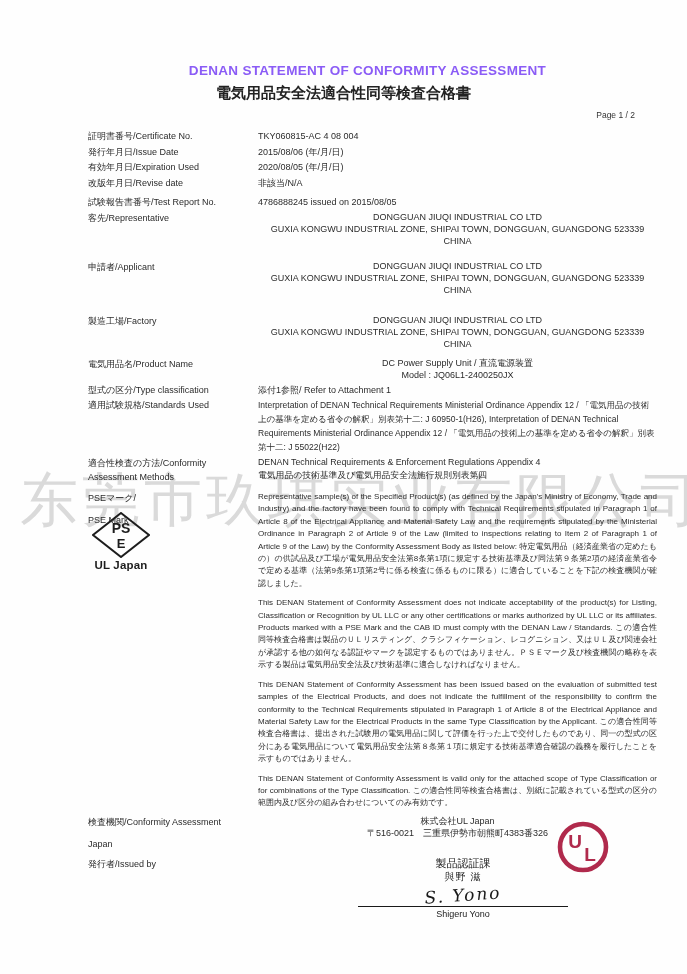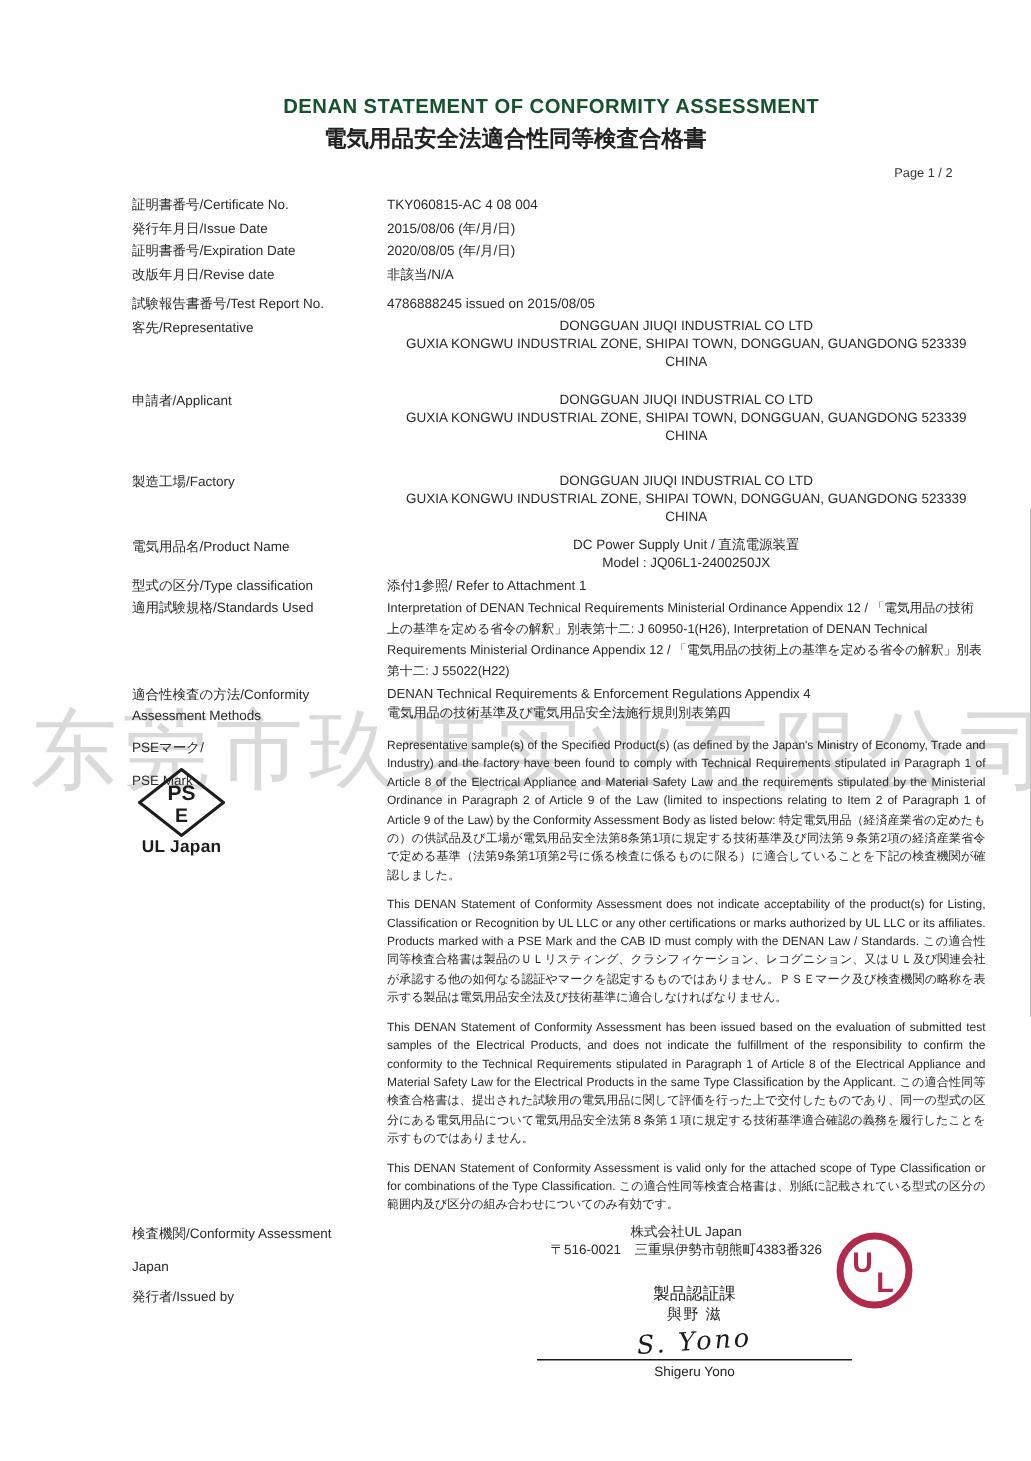--- a/index.html
+++ b/index.html
@@ -7,21 +7,21 @@
     position:relative;
     width:687px;height:974px;
     background:#fefefe;
     margin:0 auto;
     overflow:hidden;
     font-family:"Liberation Sans", sans-serif;
     color:#2b2b2b;
   }
   
   .header{position:relative;padding-top:62px;z-index:2;}
-  .title{text-align:center;font-size:13.5px;font-weight:bold;letter-spacing:.3px;line-height:18px;color:#14532d;padding-left:48px;}
+  .title{text-align:center;font-size:13.5px;font-weight:bold;letter-spacing:.3px;line-height:18px;color:#8b5cf6;padding-left:48px;}
   .subtitle{text-align:center;font-size:15px;font-weight:bold;line-height:22px;margin-top:2px;color:#222;}
   .page-ind{text-align:right;padding-right:52px;font-size:8.5px;line-height:12px;margin-top:5px;color:#333;}
 
   
   .doc{position:relative;z-index:2;margin:8px 30px 0 88px;}
   .row{display:flex;margin-bottom:1.5px;}
   .lbl{width:170px;flex:none;font-size:9px;line-height:14px;color:#2b2b2b;}
   .val{flex:1;font-size:9px;line-height:14px;color:#2b2b2b;}
   .two .val div{line-height:12px;text-align:center;}
   .gap-xs{height:4px;}
@@ -79,21 +79,21 @@
 
     <div class="row">
       <div class="lbl">証明書番号/Certificate No.</div>
       <div class="val">TKY060815-AC 4 08 004</div>
     </div>
     <div class="row">
       <div class="lbl">発行年月日/Issue Date</div>
       <div class="val">2015/08/06 (年/月/日)</div>
     </div>
     <div class="row">
-      <div class="lbl">証明書番号/Expiration Date</div>
+      <div class="lbl">有効年月日/Expiration Used</div>
       <div class="val">2020/08/05 (年/月/日)</div>
     </div>
     <div class="row">
       <div class="lbl">改版年月日/Revise date</div>
       <div class="val">非該当/N/A</div>
     </div>
 
     <div class="gap-xs"></div>
 
     <div class="row">

